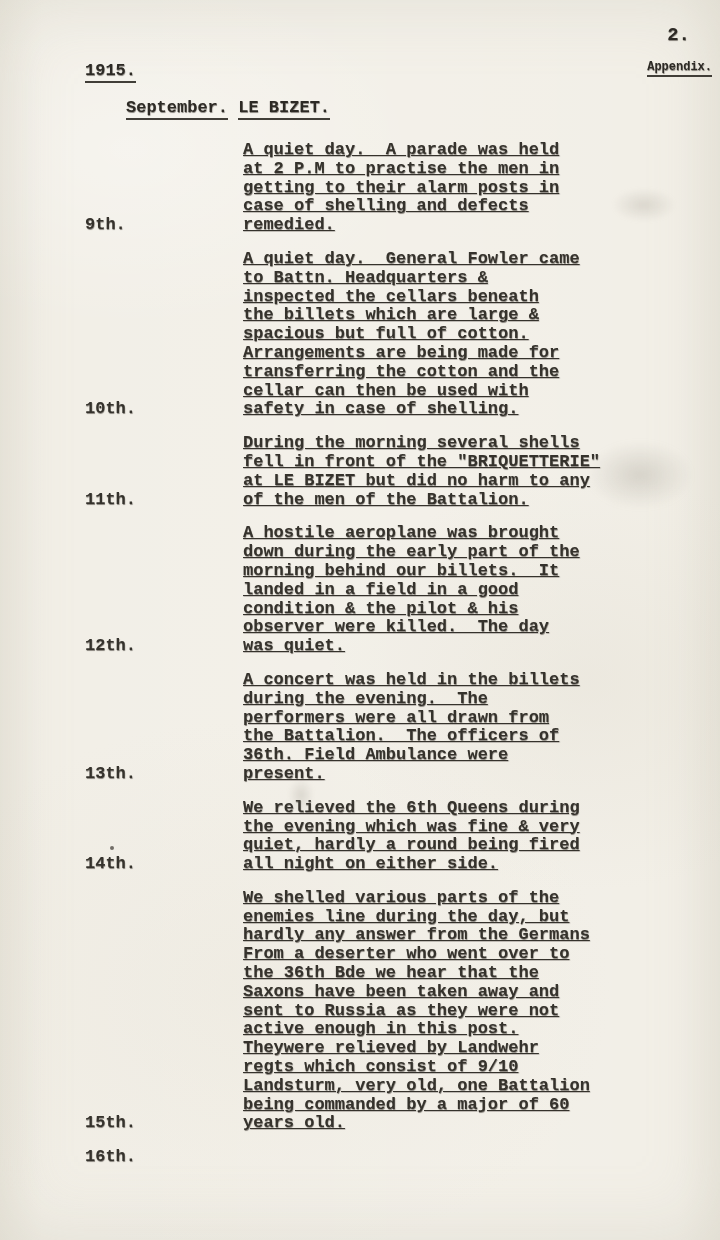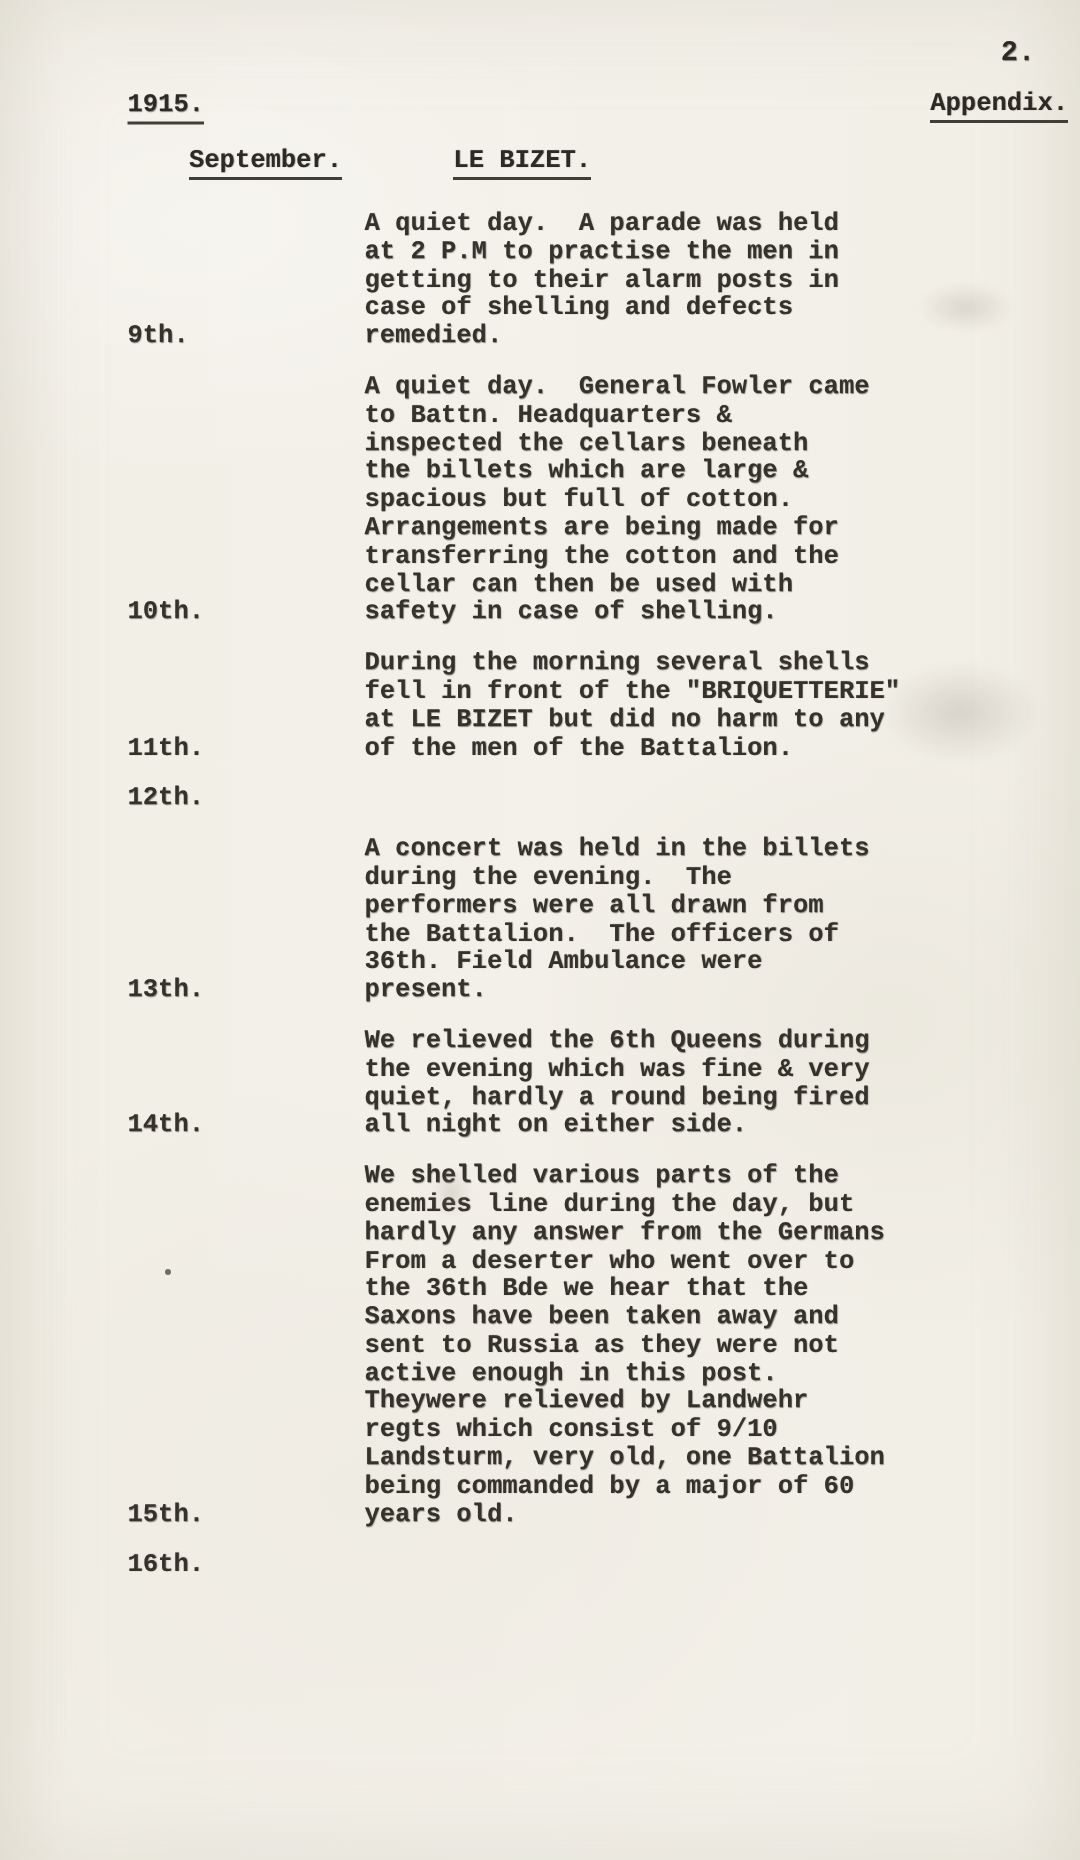--- a/index.html
+++ b/index.html
@@ -36,32 +36,32 @@
     top: 61px;
     left: 85px;
     font-size: 17px;
     color: #2d2a25;
     text-align: right;
   }
   .appendix-heading {
     position: absolute;
     top: 60px;
     right: 8px;
-    font-size: 17px;
+    font-size: 12px;
     color: #2d2a25;
   }
   .month-row {
     position: absolute;
     top: 98px;
     left: 85px;
     font-size: 17px;
     color: #2d2a25;
   }
   .month-label { display: inline-block; margin-left: 41px; }
-  .location-label { display: inline-block; margin-left: 64px; }
+  .location-label { display: inline-block; }
   .u {
     display: inline-block;
     border-bottom: 2.5px solid rgba(45,42,37,0.9);
     padding-bottom: 1px;
     line-height: 1.05;
   }
   .entries {
     position: absolute;
     top: 141px;
     left: 85px;
@@ -75,20 +75,21 @@
   .entry-date {
     flex: 0 0 158px;
     font-size: 17px;
     line-height: 18.8px;
   }
   .entry-text {
     flex: 1 1 auto;
     font-size: 17px;
     line-height: 18.8px;
     white-space: pre-wrap;
+    text-decoration: underline;
   }
   
   .smudge {
     position: absolute;
     border-radius: 50%;
     pointer-events: none;
   }
   .smudge-1 {
     left: 612px; top: 188px; width: 64px; height: 34px;
     background: radial-gradient(ellipse, rgba(158,152,140,0.28), rgba(158,152,140,0) 70%);
@@ -160,20 +161,27 @@
     <div class="entry">
       <div class="entry-date">11th.</div>
       <div class="entry-text">During the morning several shells
 fell in front of the "BRIQUETTERIE"
 at LE BIZET but did no harm to any
 of the men of the Battalion.</div>
     </div>
 
     <div class="entry">
       <div class="entry-date">12th.</div>
+      <div class="entry-text">A hostile aeroplane was brought
+down during the early part of the
+morning behind our billets.  It
+landed in a field in a good
+condition &amp; the pilot &amp; his
+observer were killed.  The day
+was quiet.</div>
     </div>
 
     <div class="entry">
       <div class="entry-date">13th.</div>
       <div class="entry-text">A concert was held in the billets
 during the evening.  The
 performers were all drawn from
 the Battalion.  The officers of
 36th. Field Ambulance were
 present.</div>

